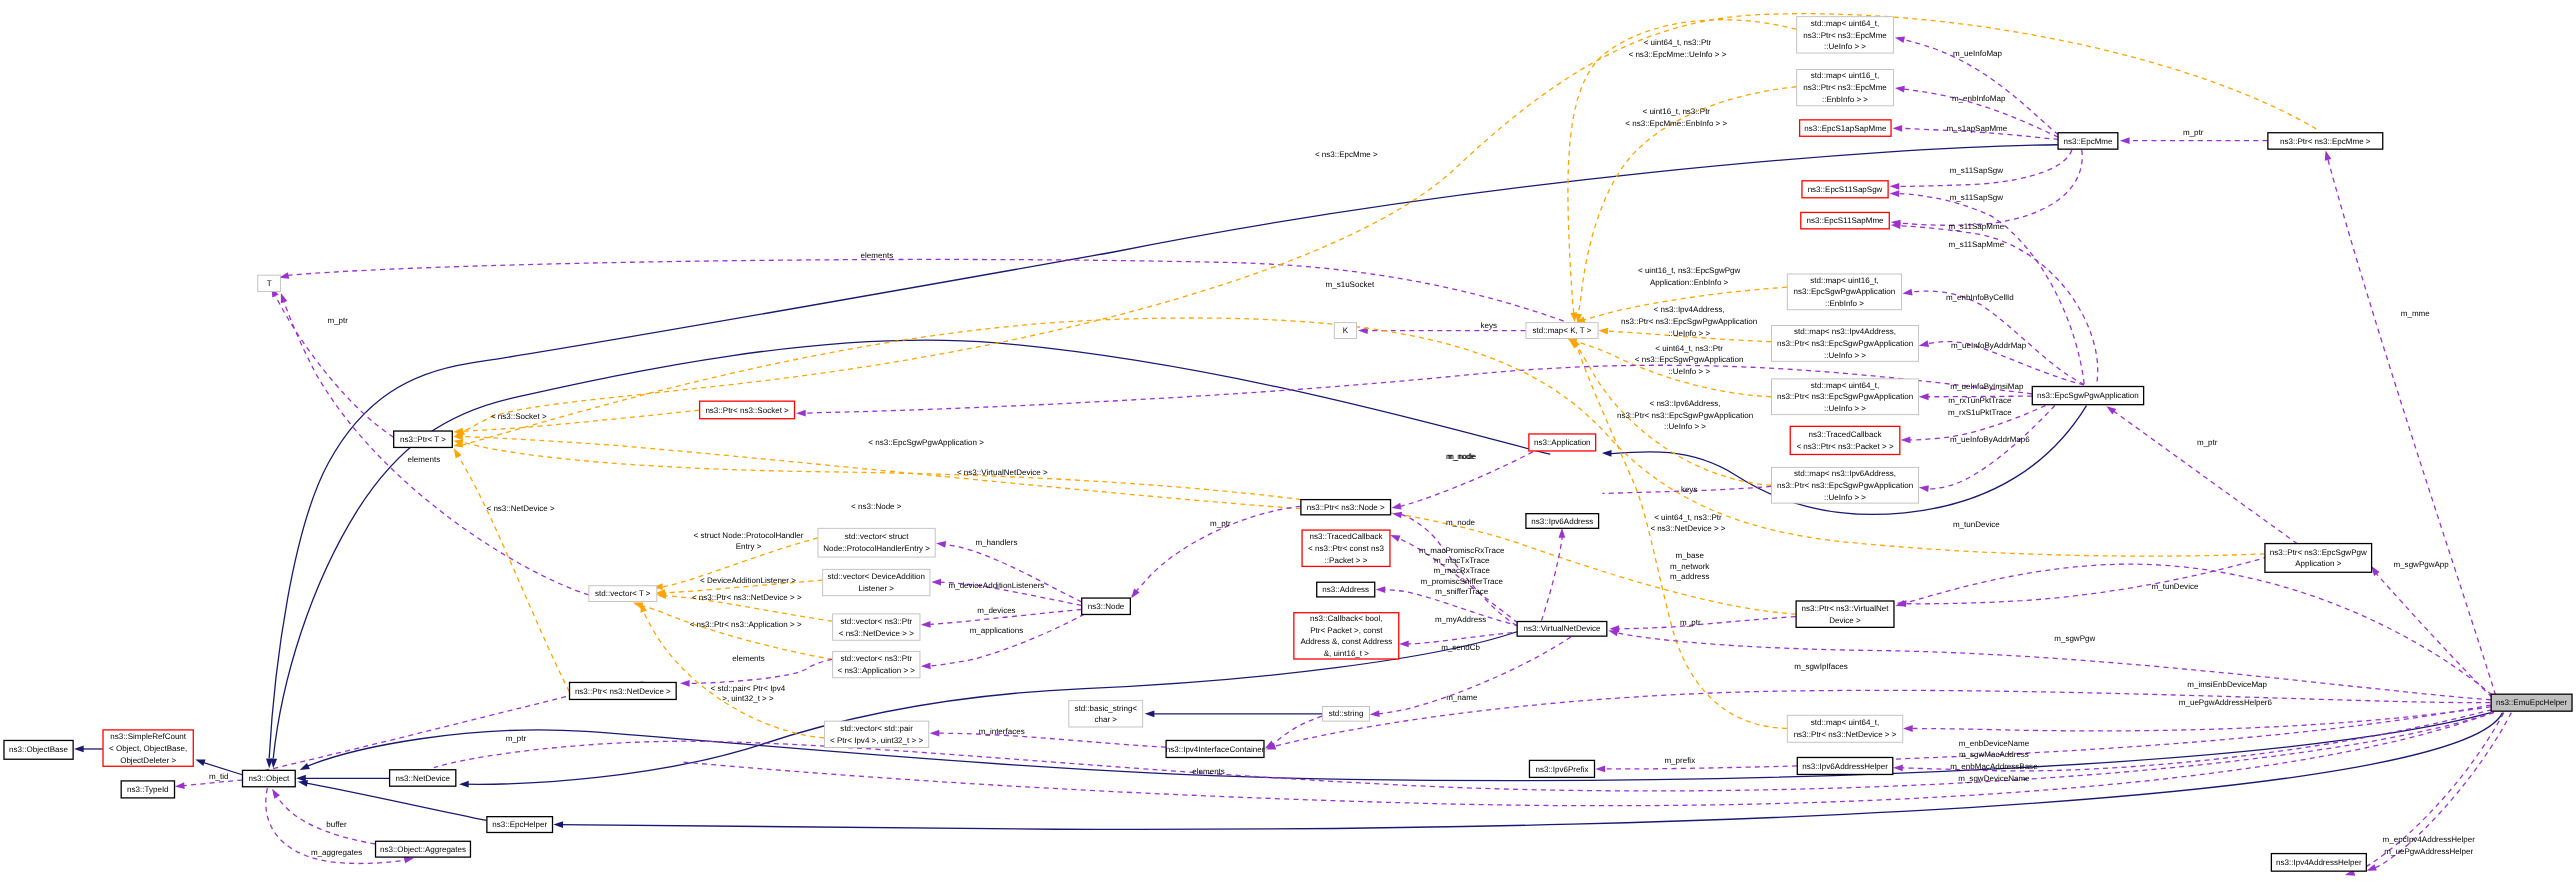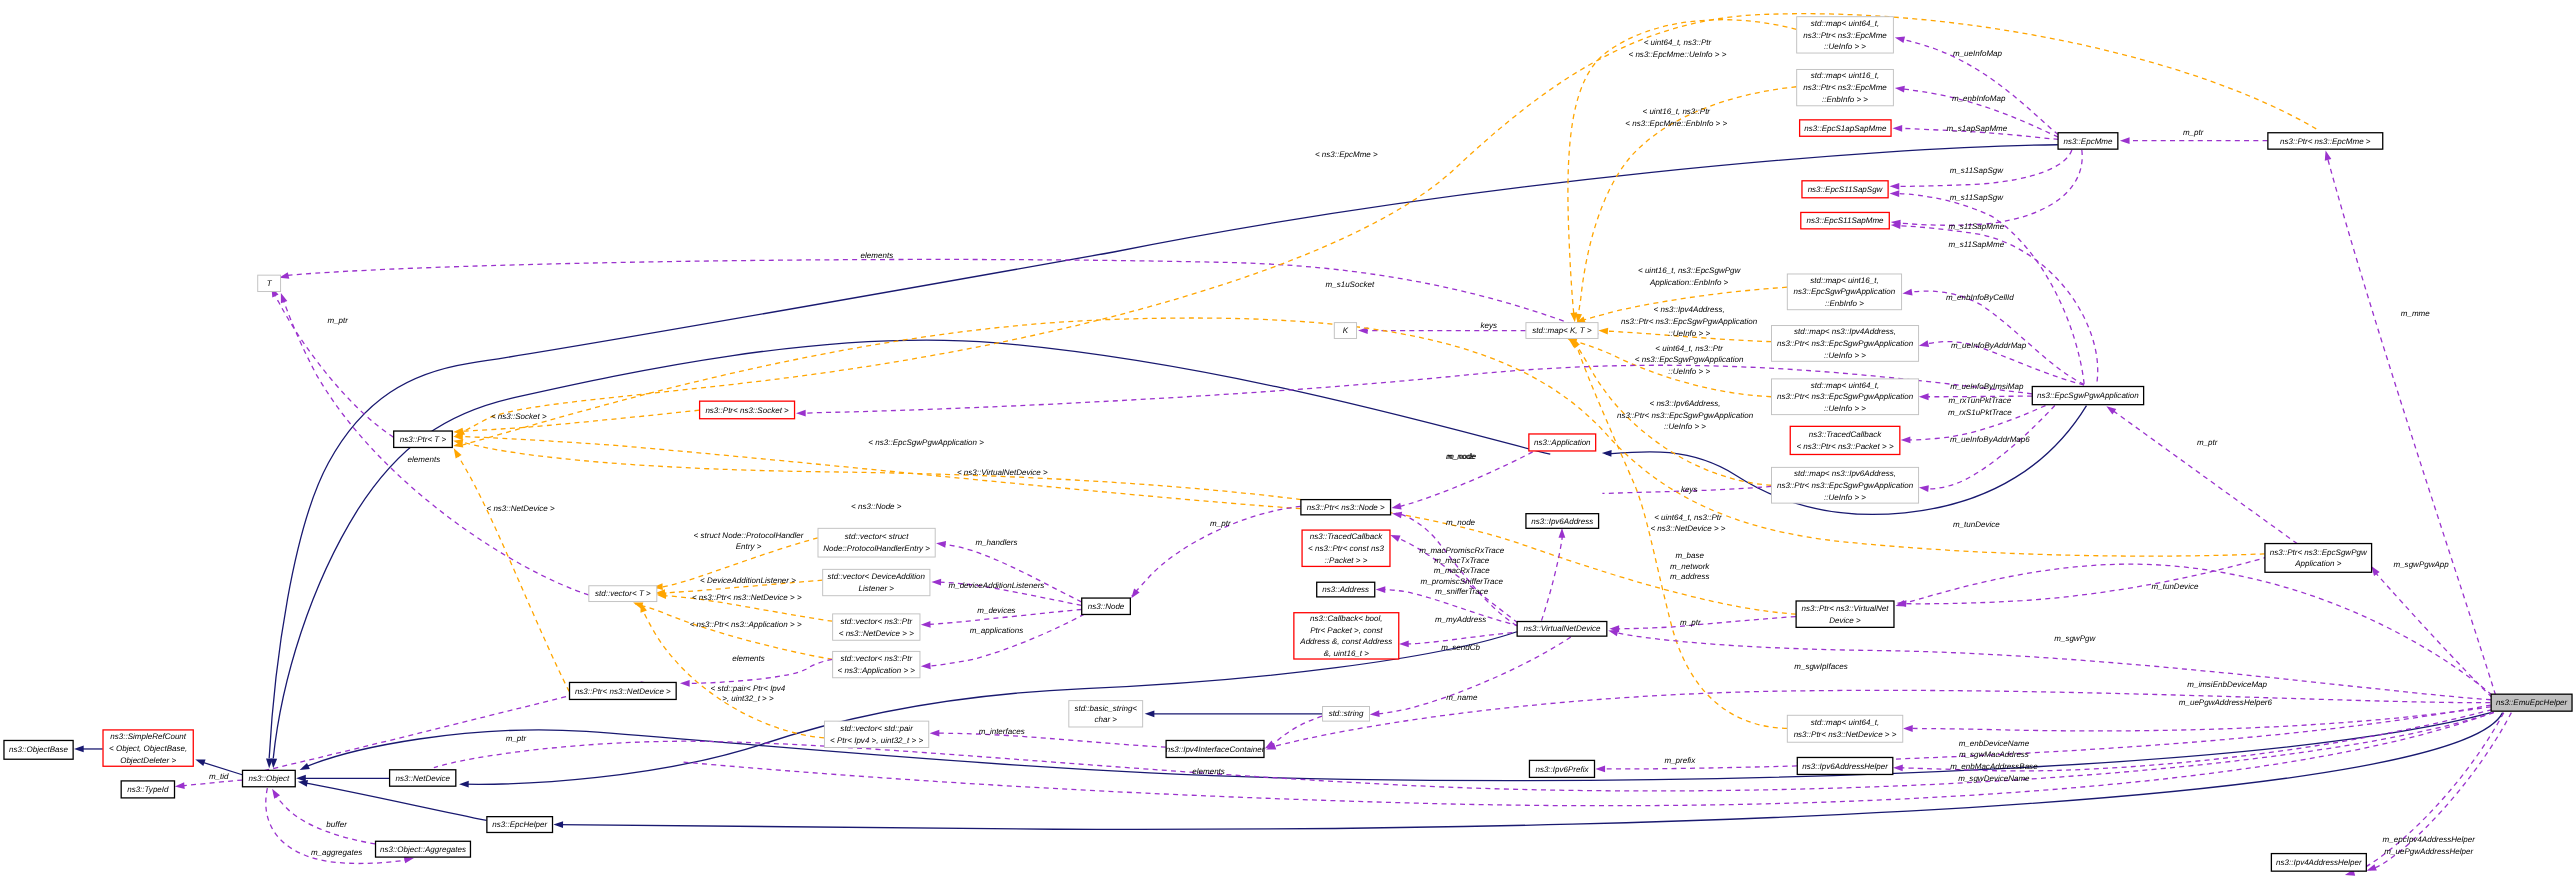--- a/index.html
+++ b/index.html
@@ -1,16 +1,16 @@
 <!DOCTYPE html>
 <html style="font-size:9.4px"><head>
 <meta charset="utf-8">
 <style>
   html,body{margin:0;padding:0;background:#ffffff;}
-  #page{position:relative;width:2576px;height:882px;background:#ffffff;overflow:hidden;font-style:italic;}
+  #page{position:relative;width:2576px;height:882px;background:#ffffff;overflow:hidden;}
   svg#diag{display:block;shape-rendering:geometricPrecision;}
   text{-webkit-font-smoothing:antialiased;text-rendering:geometricPrecision;}
   text.nodetext,text.edgelabel{font-family:"Liberation Sans",sans-serif;font-size:13.7px;fill:#000000;}
 </style>
 </head>
 <body>
 
 <div id="page">
 
   <svg id="diag" width="2576" height="882" viewBox="0 0 4395 1505">

